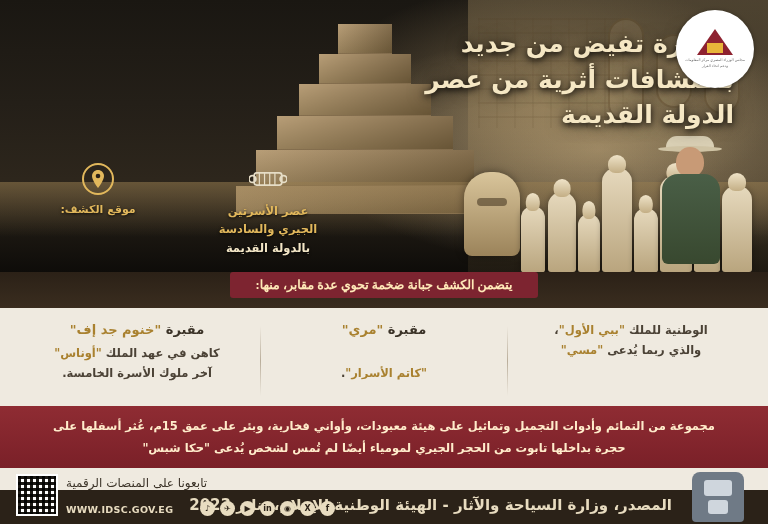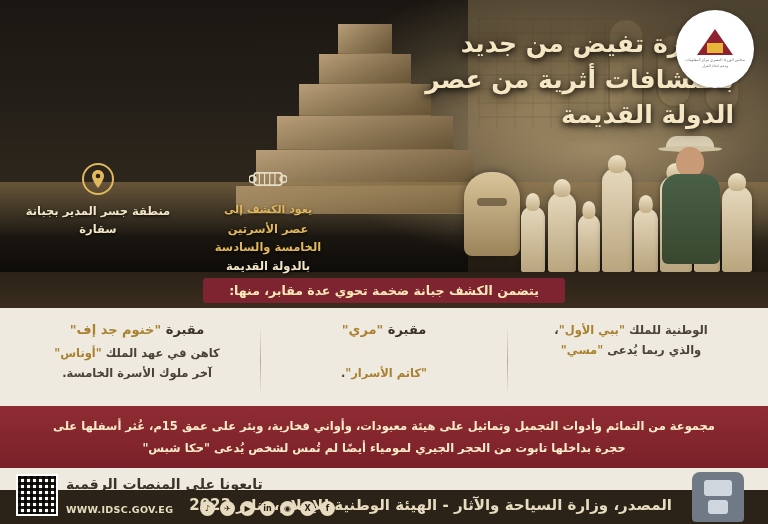--- a/index.html
+++ b/index.html
@@ -189,21 +189,21 @@
   .fact .txt {
     font-size: 11.5px; font-weight: bold; line-height: 1.6;
     color: #f3e6c6; text-shadow: 0 1px 3px rgba(0,0,0,0.85);
   }
   .fact .txt .hl { color: #e2b85c; margin-top: 8px; }
 
   
   .banner {
     position: absolute; left: 0; top: 272px; width: 768px; height: 36px;
     background: linear-gradient(to bottom, #2b2117, #3a2d1f);
-    display: flex; align-items: center; justify-content: center;
+    display: flex; align-items: flex-start; justify-content: center; font-family: Liberation Serif, serif;
   }
   .banner .pill {
     background: #7d2430;
     color: #ffe9b8;
     font-size: 12.5px; font-weight: bold;
     padding: 5px 26px;
     border-radius: 3px;
     letter-spacing: .2px;
   }
 
@@ -255,21 +255,21 @@
     position: absolute; left: 16px; top: 6px; width: 42px; height: 42px;
     background:
       repeating-linear-gradient(to right, #1d1a15 0 3px, #ffffff 3px 6px),
       repeating-linear-gradient(to bottom, #1d1a15 0 3px, #ffffff 3px 6px);
     background-blend-mode: multiply;
     border: 2px solid #ffffff;
     z-index: 3;
   }
   .follow {
     position: absolute; left: 66px; top: 8px;
-    color: #3b3328; font-size: 14px; font-weight: bold;
+    color: #3b3328; font-size: 12px; font-weight: normal;
   }
   .url {
     position: absolute; left: 66px; bottom: 9px;
     color: #e8dcc0; font-size: 9.5px; font-weight: bold; letter-spacing: .3px;
     z-index: 4;
   }
   .socials {
     position: absolute; left: 200px; bottom: 8px; display: flex; gap: 5px; z-index: 4;
   }
   .socials i {
@@ -355,39 +355,38 @@
   <div class="facts">
 
     <div class="fact">
       <div class="ico">
         <svg width="34" height="34" viewBox="0 0 34 34" aria-hidden="true">
           <circle cx="17" cy="17" r="15" fill="none" stroke="#e2b85c" stroke-width="2"></circle>
           <path d="M17 8c-3.3 0-6 2.7-6 6 0 4.5 6 12 6 12s6-7.5 6-12c0-3.3-2.7-6-6-6z" fill="#e2b85c"></path>
           <circle cx="17" cy="14" r="2.3" fill="#2b2117"></circle>
         </svg>
       </div>
-      <div class="txt">منطقة جسر المدير بجبانة سقارة</div>
+      <div class="ttl">موقع الكشف:</div>
     </div>
 
     <div class="fact">
       <div class="ico">
         <svg width="44" height="26" viewBox="0 0 44 26" aria-hidden="true">
           <rect x="6" y="6" width="32" height="14" rx="3" fill="none" stroke="#e6ddc6" stroke-width="2"></rect>
           <line x1="12" y1="6" x2="12" y2="20" stroke="#e6ddc6" stroke-width="1.4"></line>
           <line x1="18" y1="6" x2="18" y2="20" stroke="#e6ddc6" stroke-width="1.4"></line>
           <line x1="24" y1="6" x2="24" y2="20" stroke="#e6ddc6" stroke-width="1.4"></line>
           <line x1="30" y1="6" x2="30" y2="20" stroke="#e6ddc6" stroke-width="1.4"></line>
           <circle cx="4" cy="13" r="4" fill="none" stroke="#e6ddc6" stroke-width="2"></circle>
           <circle cx="40" cy="13" r="4" fill="none" stroke="#e6ddc6" stroke-width="2"></circle>
         </svg>
       </div>
-      <div class="ttl">يعود الكشف إلى</div>
       <div class="txt">
         <span class="hl">عصر الأسرتين</span><br>
-        <span class="hl">الخامسة والسادسة</span><br>
+        <span class="hl">الجيري والسادسة</span><br>
         <span>بالدولة القديمة</span>
       </div>
     </div>
 
   </div>
 
   <div class="banner">
     <div class="pill">يتضمن الكشف جبانة ضخمة تحوي عدة مقابر، منها:</div>
   </div>
 

